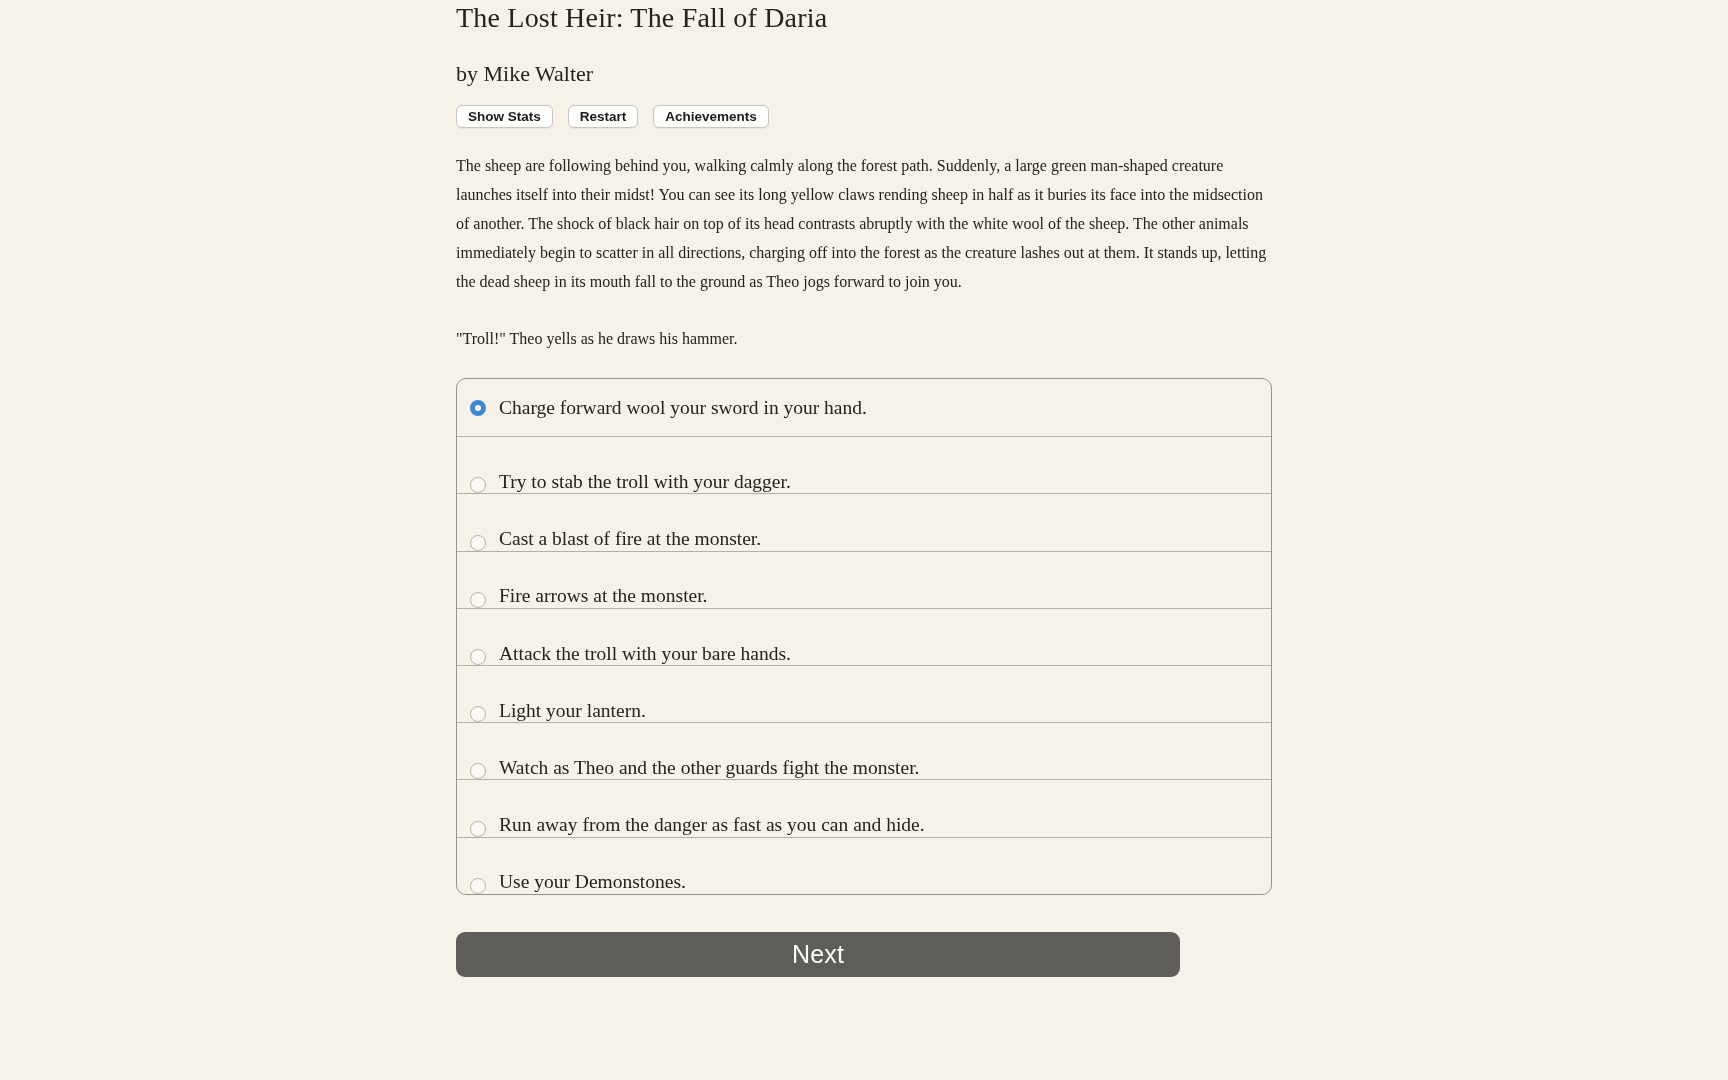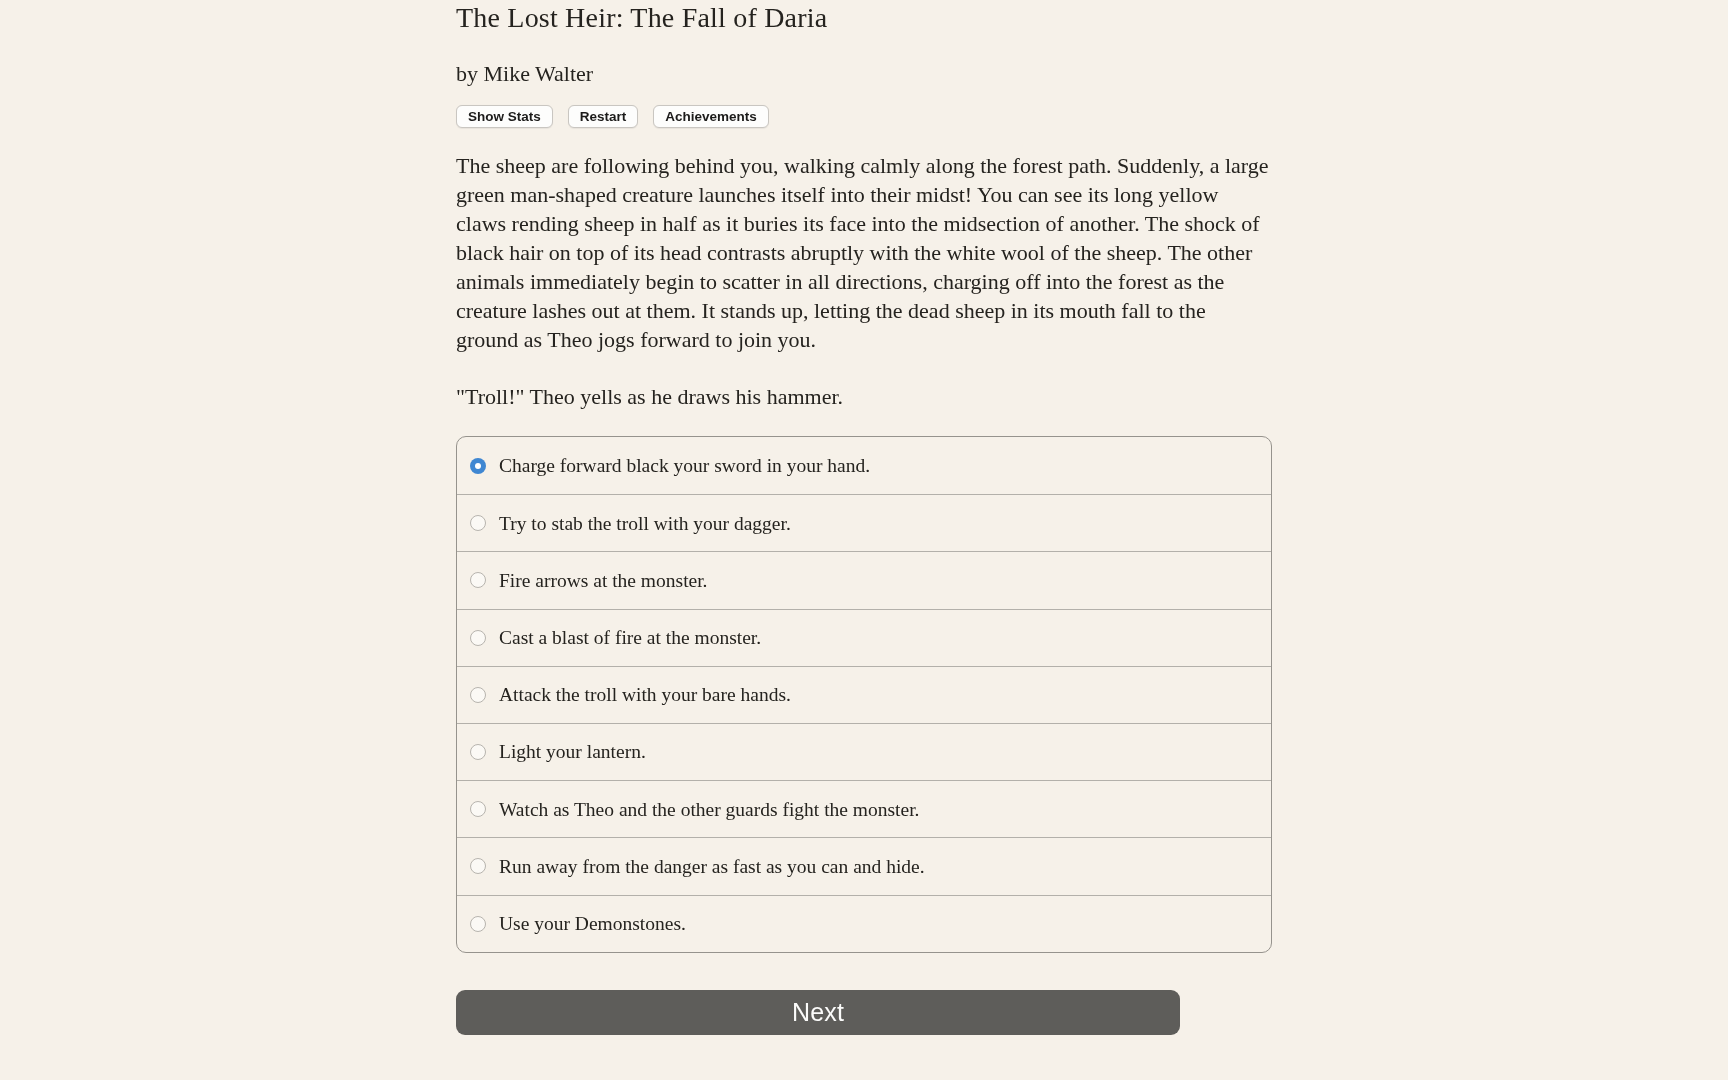--- a/index.html
+++ b/index.html
@@ -46,21 +46,21 @@
     border-radius: 6px;
     height: 23px;
     padding: 0 11px;
     display: inline-flex;
     align-items: center;
     box-shadow: 0 0.5px 1px rgba(0,0,0,0.06);
     cursor: pointer;
   }
   .story-paragraph {
     margin: 23px 0 0 0;
-    font-size: 22px;
+    font-size: 16px;
     line-height: 29px;
   }
   .story-paragraph.second {
     margin-top: 28px;
   }
   .choice-list {
     margin-top: 25px;
     border: 1px solid var(--list-border, #96938d);
     border-radius: 10px;
     overflow: hidden;
@@ -70,20 +70,21 @@
     height: 57.2px;
     display: flex;
     align-items: center;
     padding: 0 16px 0 13px;
     gap: 13px;
     cursor: pointer;
     box-sizing: border-box;
   }
   .choice-row + .choice-row {
     border-top: 1px solid var(--divider, #b3b0aa);
+    align-items: flex-end;
   }
   .radio {
     width: 16px;
     height: 16px;
     border-radius: 50%;
     border: 1px solid #b7b4ae;
     background: #fbf9f5;
     box-sizing: border-box;
     flex: 0 0 auto;
     position: relative;
@@ -140,33 +141,33 @@
     <button class="toolbar-button">Achievements</button>
   </div>
 
   <p class="story-paragraph">The sheep are following behind you, walking calmly along the forest path. Suddenly, a large green man-shaped creature launches itself into their midst! You can see its long yellow claws rending sheep in half as it buries its face into the midsection of another. The shock of black hair on top of its head contrasts abruptly with the white wool of the sheep. The other animals immediately begin to scatter in all directions, charging off into the forest as the creature lashes out at them. It stands up, letting the dead sheep in its mouth fall to the ground as Theo jogs forward to join you.</p>
 
   <p class="story-paragraph second">"Troll!" Theo yells as he draws his hammer.</p>
 
   <div class="choice-list">
     <div class="choice-row">
       <span class="radio selected"></span>
-      <span class="choice-label">Charge forward black your sword in your hand.</span>
+      <span class="choice-label">Charge forward wool your sword in your hand.</span>
     </div>
     <div class="choice-row">
       <span class="radio"></span>
       <span class="choice-label">Try to stab the troll with your dagger.</span>
     </div>
     <div class="choice-row">
       <span class="radio"></span>
-      <span class="choice-label">Fire arrows at the monster.</span>
+      <span class="choice-label">Cast a blast of fire at the monster.</span>
     </div>
     <div class="choice-row">
       <span class="radio"></span>
-      <span class="choice-label">Cast a blast of fire at the monster.</span>
+      <span class="choice-label">Fire arrows at the monster.</span>
     </div>
     <div class="choice-row">
       <span class="radio"></span>
       <span class="choice-label">Attack the troll with your bare hands.</span>
     </div>
     <div class="choice-row">
       <span class="radio"></span>
       <span class="choice-label">Light your lantern.</span>
     </div>
     <div class="choice-row">

